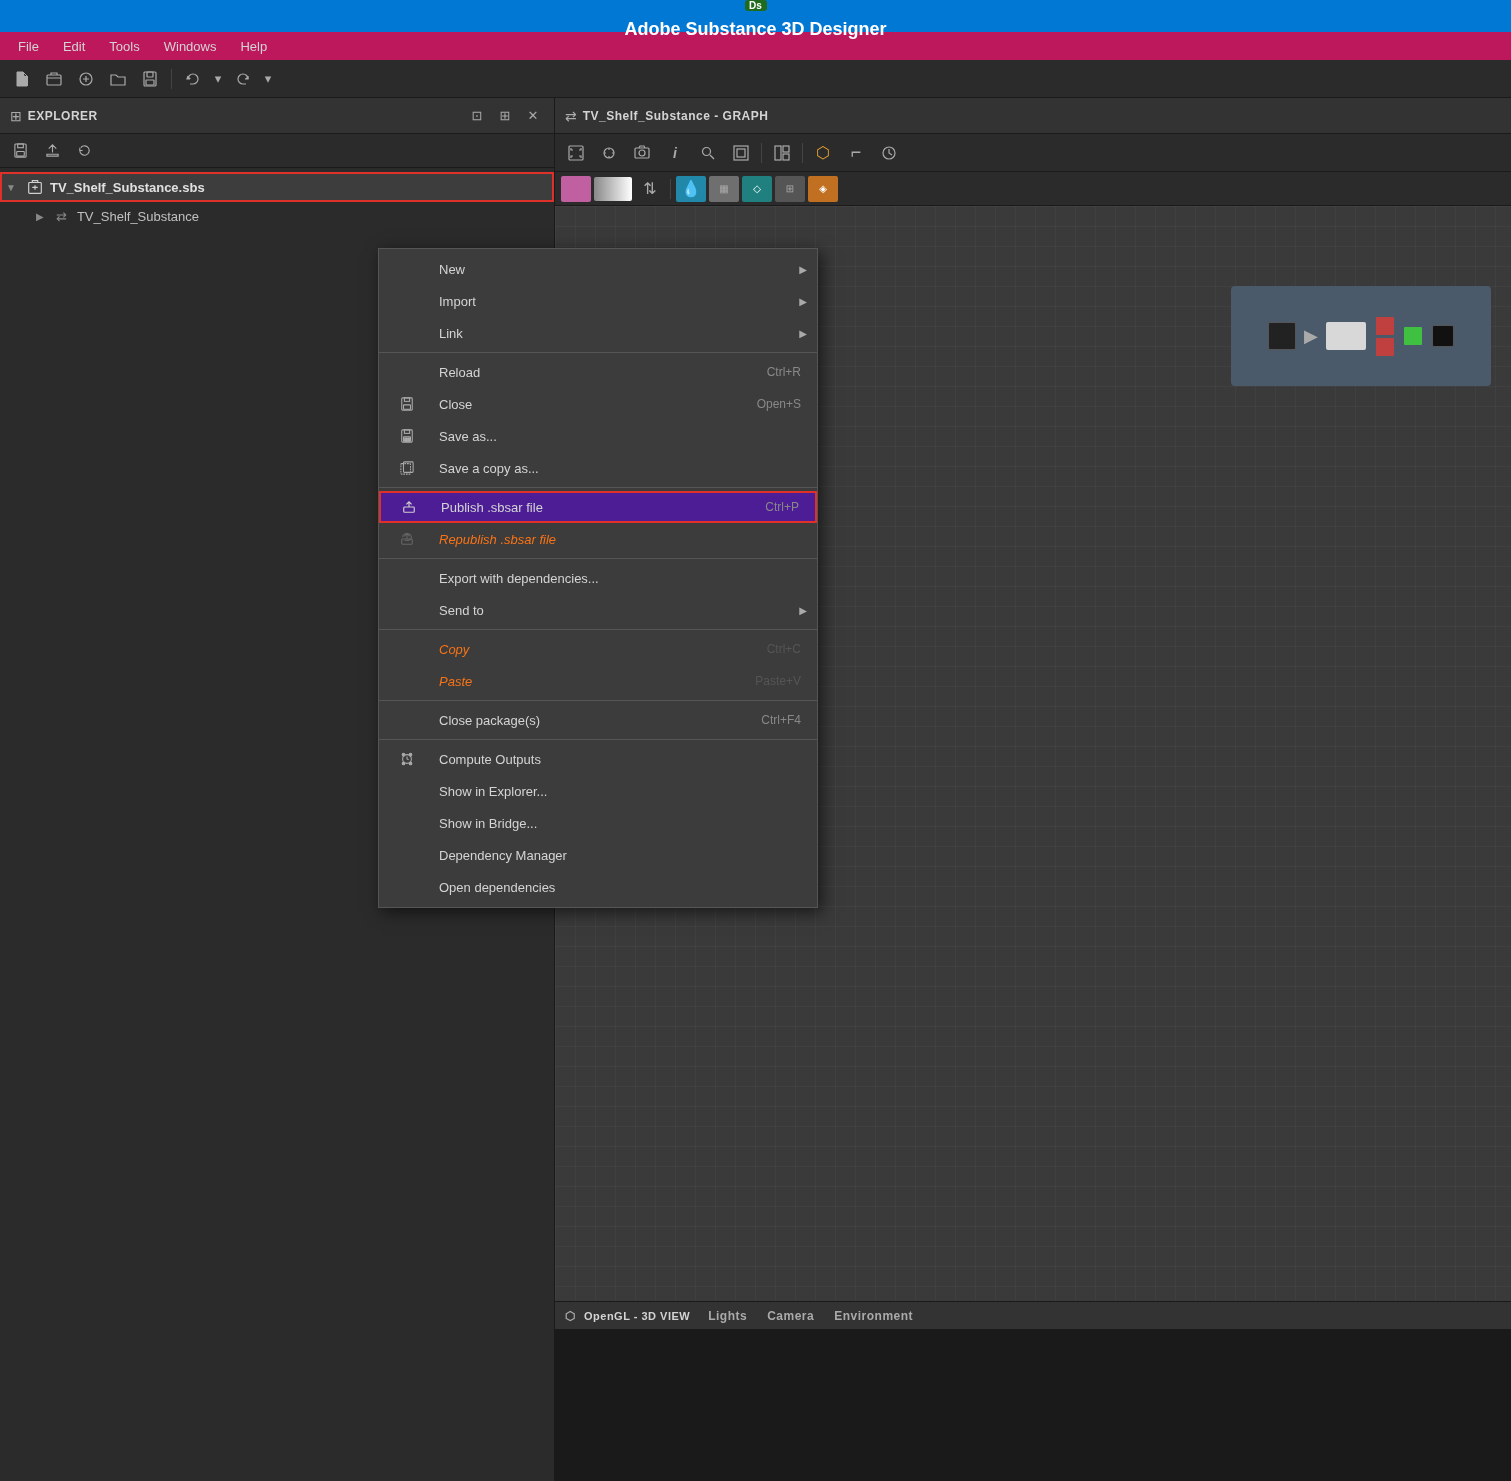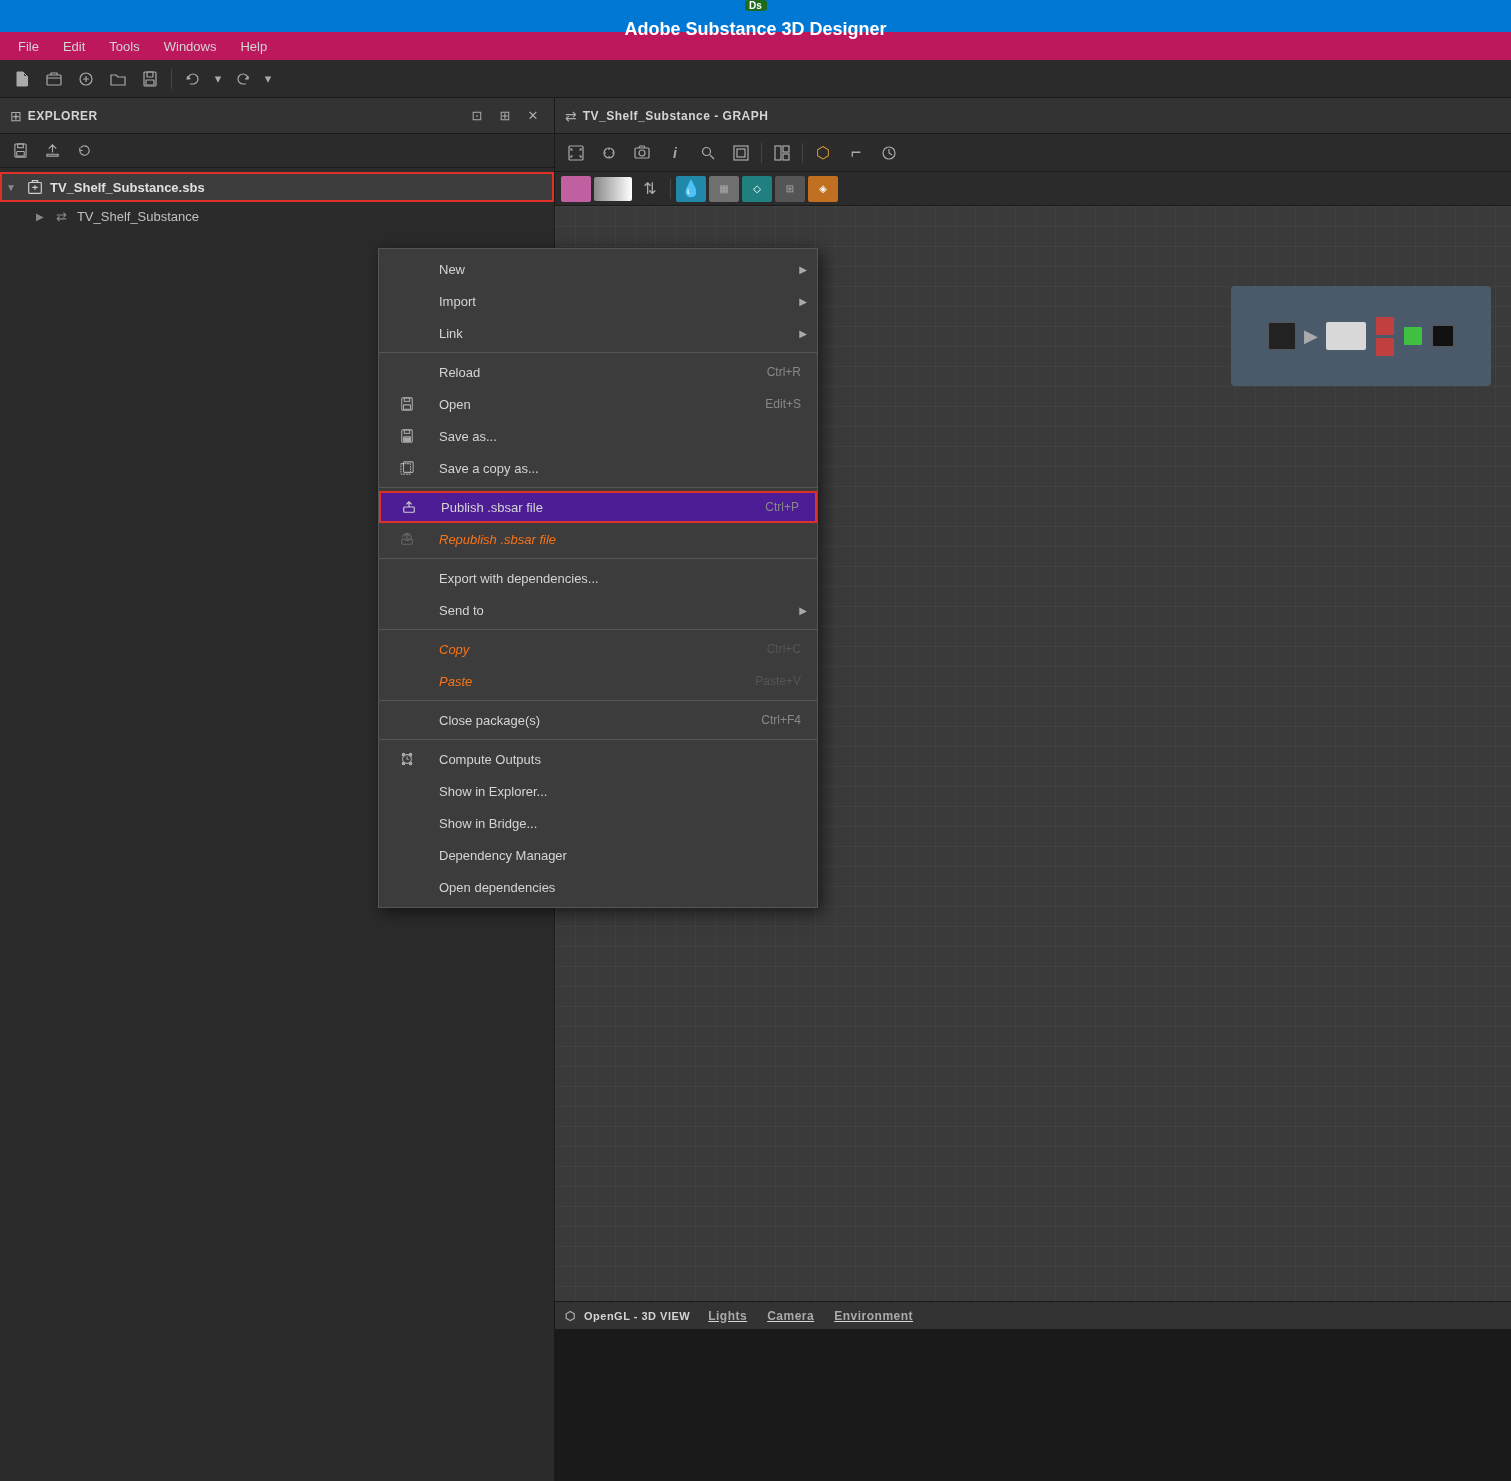--- a/index.html
+++ b/index.html
@@ -322,21 +322,20 @@
     }
     .bottom-3d-section {
       flex: 1;
       display: flex;
       flex-direction: column;
     }
     .view-tabs {
       display: flex;
       gap: 20px;
       padding: 0 10px;
-      text-decoration: underline;
     }
     .view-tab {
       padding: 4px 0;
       font-size: 12px;
       color: #aaa;
       cursor: pointer;
     }
 
     
     .context-menu {
@@ -641,22 +640,22 @@
       <span class="ctx-item-shortcut">Ctrl+R</span>
     </div>
     <div class="ctx-item">
       <span class="ctx-icon">
         <svg width="14" height="14" viewBox="0 0 16 16" fill="none" stroke="#aaa" stroke-width="1.2">
           <rect x="2" y="1" width="12" height="14" rx="1"></rect>
           <rect x="5" y="1" width="6" height="4"></rect>
           <rect x="4" y="9" width="8" height="5" rx="0.5"></rect>
         </svg>
       </span>
-      <span class="ctx-item-text">Open</span>
-      <span class="ctx-item-shortcut">Edit+S</span>
+      <span class="ctx-item-text">Close</span>
+      <span class="ctx-item-shortcut">Open+S</span>
     </div>
     <div class="ctx-item">
       <span class="ctx-icon">
         <svg width="14" height="14" viewBox="0 0 16 16" fill="none" stroke="#aaa" stroke-width="1.2">
           <rect x="2" y="1" width="12" height="14" rx="1"></rect>
           <rect x="5" y="1" width="6" height="4"></rect>
           <rect x="4" y="9" width="8" height="5" rx="0.5"></rect>
           <text x="8" y="14" font-size="6" fill="#aaa" text-anchor="middle">as</text>
         </svg>
       </span>

